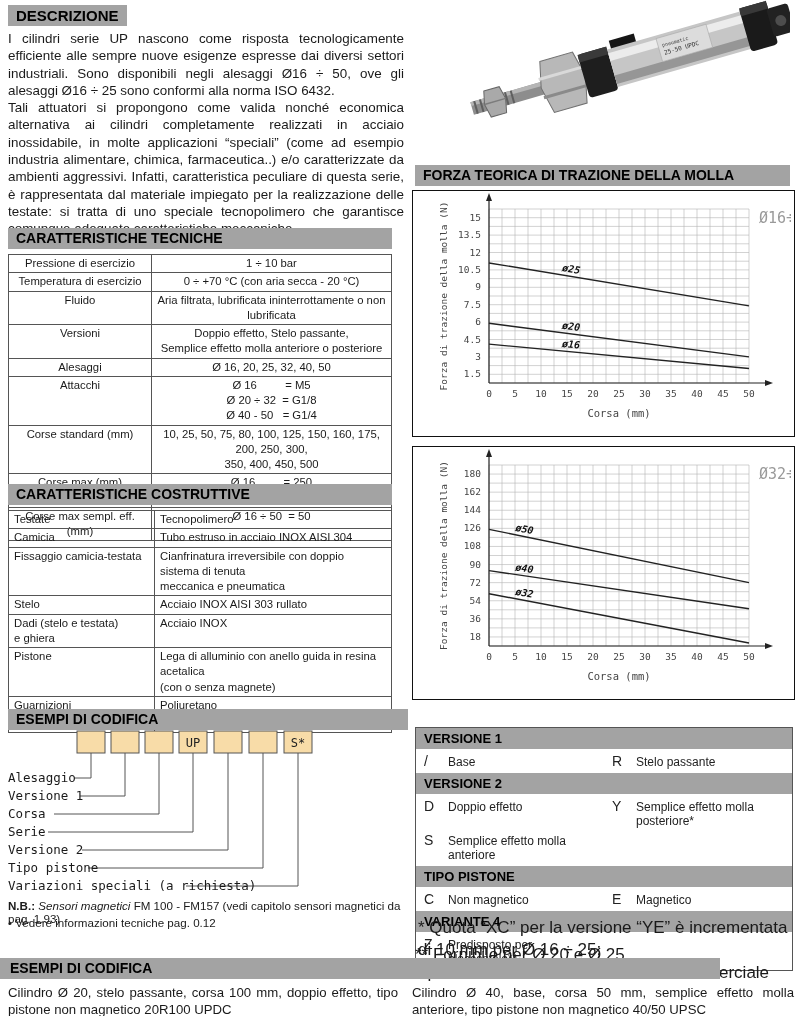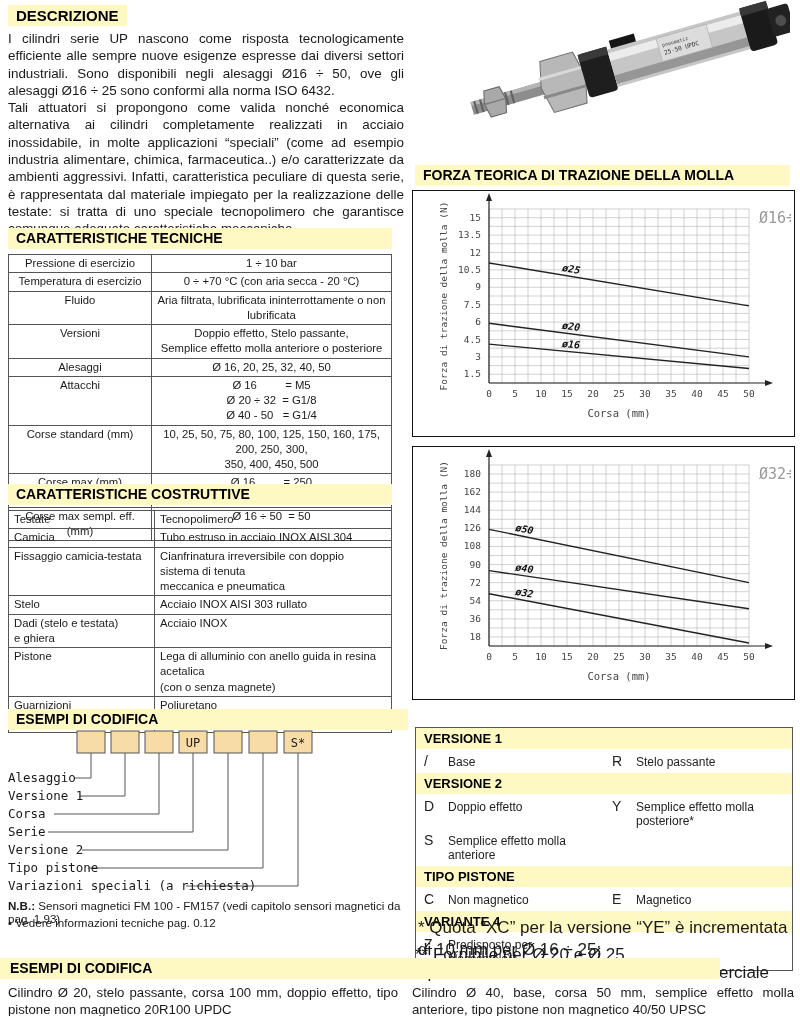--- a/index.html
+++ b/index.html
@@ -1,32 +1,32 @@
 <!DOCTYPE html>
 <html><head>
 <meta charset="utf-8">
 <style>
   html,body{margin:0;padding:0;background:#fff;}
   body{width:800px;height:1016px;position:relative;font-family:"Liberation Sans",sans-serif;color:#1a1a1a;overflow:hidden;}
-  .band{background:#fef9c3;color:#000;font-weight:bold;font-size:14px;line-height:21px;padding:0 8px;box-sizing:border-box;}
+  .band{background:#a3a3a3;color:#000;font-weight:bold;font-size:14px;line-height:21px;padding:0 8px;box-sizing:border-box;}
   .abs{position:absolute;}
   .desc-body{font-size:13.4px;line-height:1.29;text-align:justify;white-space:pre-line;}
   table.spec{border-collapse:collapse;width:100%;font-size:11.3px;line-height:1.35;}
   table.spec td{border:1px solid #555;padding:1px 5px;vertical-align:top;white-space:pre-line;}
   table.spec td.lbl{width:132px;}
   .chart-box{border:1.5px solid #111;background:#fff;box-sizing:border-box;}
   .codeblock{border:1px solid #555;box-sizing:border-box;background:#fff;}
   .codeblock .band{font-size:13px;}
   .entry-row{display:grid;grid-template-columns:1fr 1fr;padding:2px 0;}
   .entry{display:flex;align-items:baseline;padding:2px 8px;}
   .entry .code{font-size:14px;color:#222;width:24px;flex:0 0 24px;}
   .entry .desc{font-size:12px;color:#222;}
   .footnotes{font-size:17px;line-height:1.32;white-space:pre-line;}
   .nbline{font-size:11.6px;}
-  .nbline .it{}
+  .nbline .it{font-style:italic;}
   .example{font-size:13.2px;line-height:1.32;text-align:justify;}
   svg text{font-family:"DejaVu Sans Mono",monospace;}
 </style>
 </head>
 <body>
 
 <div class="band abs" style="left:8px;top:5px;display:inline-block;font-size:15px;line-height:21px;">DESCRIZIONE</div>
 <div class="desc-body abs" style="left:8px;top:30px;width:396px;">I cilindri serie UP nascono come risposta tecnologicamente efficiente alle sempre nuove esigenze espresse dai diversi settori industriali. Sono disponibili negli alesaggi Ø16 ÷ 50, ove gli alesaggi Ø16 ÷ 25 sono conformi alla norma ISO 6432.
 Tali attuatori si propongono come valida nonché economica alternativa ai cilindri completamente realizzati in acciaio inossidabile, in molte applicazioni “speciali” (come ad esempio industria alimentare, chimica, farmaceutica..) e/o caratterizzate da ambienti aggressivi. Infatti, caratteristica peculiare di questa serie, è rappresentata dal materiale impiegato per la realizzazione delle testate: si tratta di uno speciale tecnopolimero che garantisce comunque adeguate caratteristiche meccaniche.</div>
 

